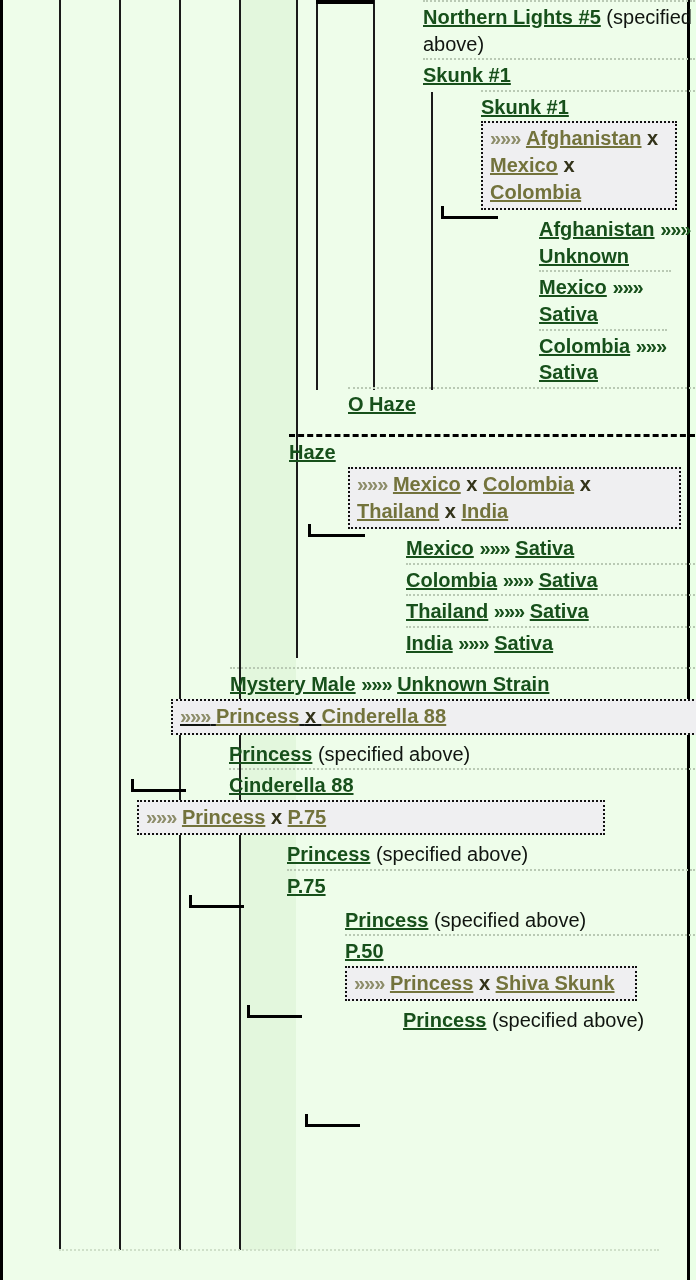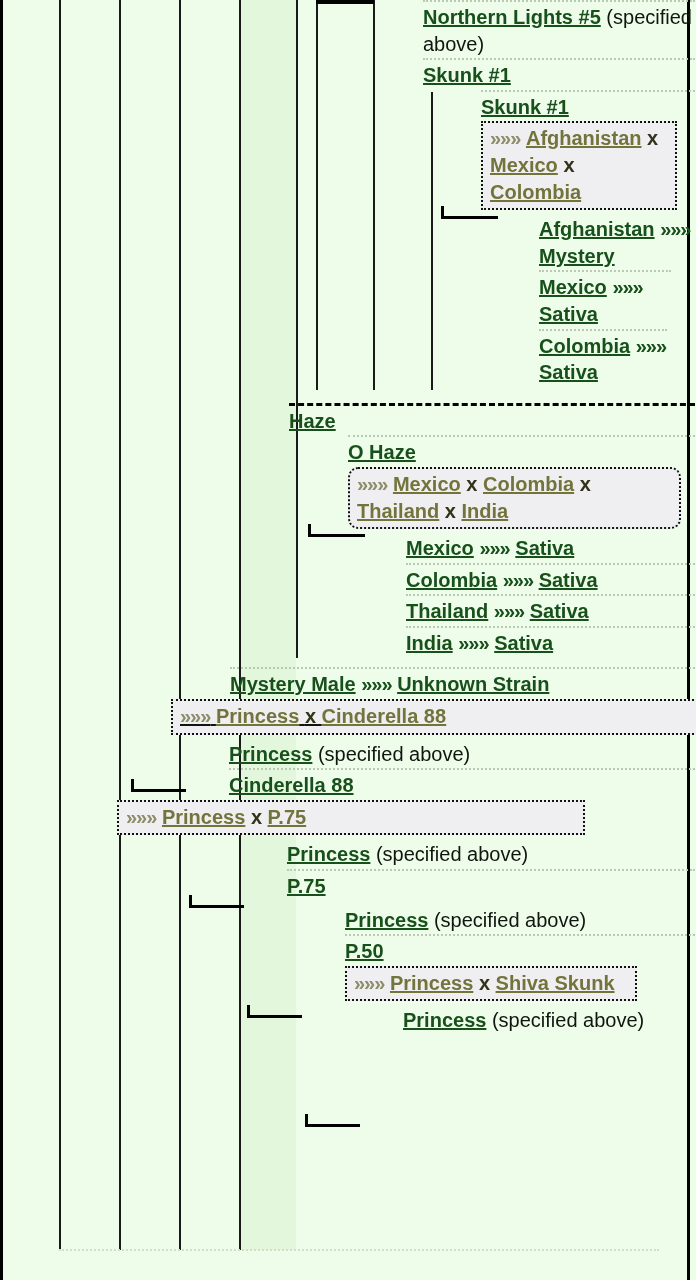--- a/index.html
+++ b/index.html
@@ -100,43 +100,43 @@
      <span class="x">x</span> 
      <span class="lnk">Mexico</span> 
      <span class="x">x</span> 
      <span class="lnk">Colombia</span>
    </div>
    <div class="elbow" style="left:438px;top:206px;width:54px;height:10px;"></div>
 
    <div class="node hdr none" style="margin-left:496px;width:156px;border-top:none;margin-top:4px;">
      <span class="name">Afghanistan</span> 
      <span class="arrowdk">»»»</span> 
-     <span class="name">Mystery</span>
+     <span class="name">Unknown</span>
    </div>
 
    <div class="node hdr" style="margin-left:496px;width:132px;">
      <span class="name">Mexico</span> 
      <span class="arrowdk">»»»</span> 
      <span class="name">Sativa</span>
    </div>
 
    <div class="node hdr" style="margin-left:496px;width:128px;">
      <span class="name">Colombia</span> 
      <span class="arrowdk">»»»</span> 
      <span class="name">Sativa</span>
    </div>
 
+   <div class="node hdr" style="margin-left:305px;width:347px;">
+     <span class="name">O Haze</span>
+   </div>
+
    <div class="node hdr solidtop" style="margin-left:246px;width:406px;margin-top:16px;">
      <span class="name">Haze</span>
    </div>
-
-   <div class="node hdr" style="margin-left:305px;width:347px;">
-     <span class="name">O Haze</span>
-   </div>
-   <div class="cross" style="margin-left:305px;width:333px;border-radius:10px;">
+   <div class="cross" style="margin-left:305px;width:333px;">
      <span class="arrow">»»»</span> 
      <span class="lnk">Mexico</span> 
      <span class="x">x</span> 
      <span class="lnk">Colombia</span> 
      <span class="x">x</span> 
      <span class="lnk">Thailand</span> 
      <span class="x">x</span> 
      <span class="lnk">India</span>
    </div>
    <div class="elbow" style="left:305px;top:524px;width:54px;height:10px;"></div>
@@ -177,21 +177,21 @@
    <div class="elbow" style="left:128px;top:779px;width:52px;height:10px;"></div>
 
    <div class="node hdr none" style="margin-left:186px;width:466px;border-top:none;margin-top:4px;">
      <span class="name">Princess</span> 
      <span class="plain">(specified above)</span>
    </div>
 
    <div class="node hdr" style="margin-left:186px;width:466px;">
      <span class="name">Cinderella 88</span>
    </div>
-   <div class="cross" style="margin-left:74px;width:468px;">
+   <div class="cross" style="margin-left:94px;width:468px;">
      <span class="arrow">»»»</span> 
      <span class="lnk">Princess</span> 
      <span class="x">x</span> 
      <span class="lnk">P.75</span>
    </div>
    <div class="elbow" style="left:186px;top:895px;width:52px;height:10px;"></div>
 
    <div class="node hdr none" style="margin-left:244px;width:408px;border-top:none;margin-top:4px;">
      <span class="name">Princess</span> 
      <span class="plain">(specified above)</span>

